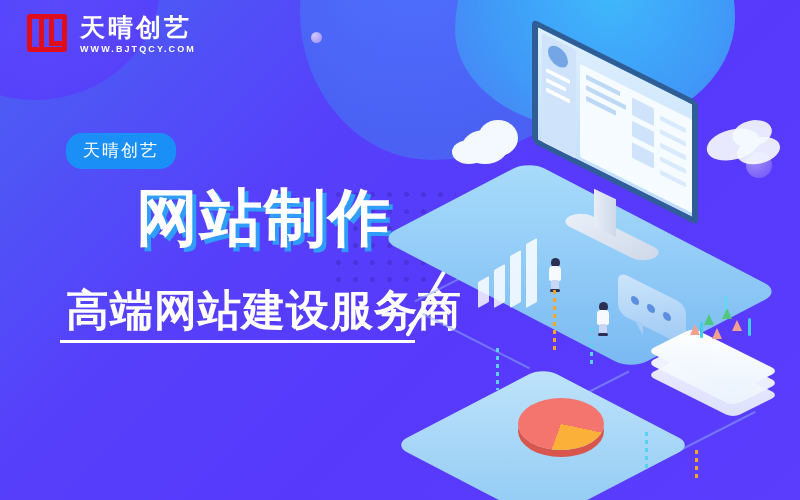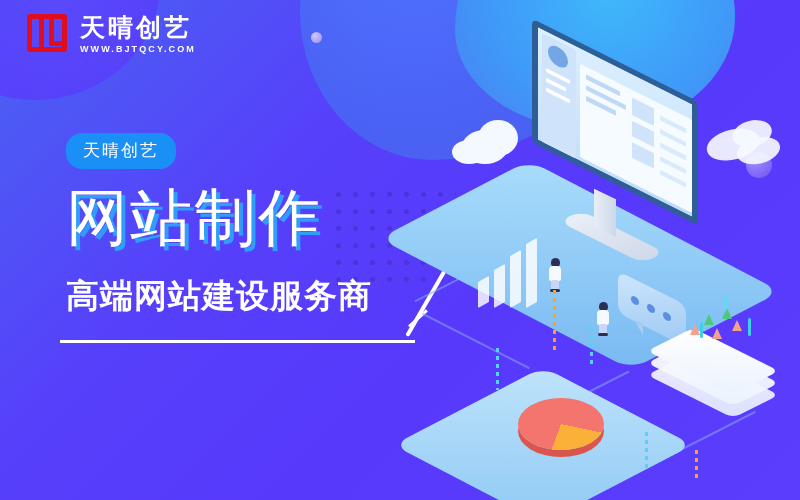--- a/index.html
+++ b/index.html
@@ -88,26 +88,27 @@
   }
 
   
   .copy{position:absolute;left:66px;top:133px;}
   .badge{
     display:inline-block;background:#1a90f7;color:#ffffff;
     font-size:17px;letter-spacing:2px;
     padding:6px 17px 7px;border-radius:16px;font-weight:normal;
   }
   .headline{
-    margin-top:16px;color:#ffffff;font-size:62px;font-weight:normal;
+    margin-top:16px;color:#ffffff;font-size:62px;font-weight:bold;
     letter-spacing:2px;line-height:1.05;
     text-shadow:4px 4px 0 #2f9df9;
+    text-align:center;
   }
   .subhead{
-    margin-top:24px;color:#ffffff;font-size:33px;font-weight:bold;letter-spacing:1px;font-family:Liberation Serif, serif;
+    margin-top:32px;color:#ffffff;font-size:43px;font-weight:bold;letter-spacing:1px;font-family:Liberation Serif, serif;
   }
   .rule{
     position:absolute;left:60px;top:340px;width:355px;height:3px;background:#ffffff;
   }
   .rule-kick{
     position:absolute;left:409px;top:325px;width:24px;height:3px;background:#ffffff;
     transform:rotate(-42deg);transform-origin:left center;
   }
 
   

